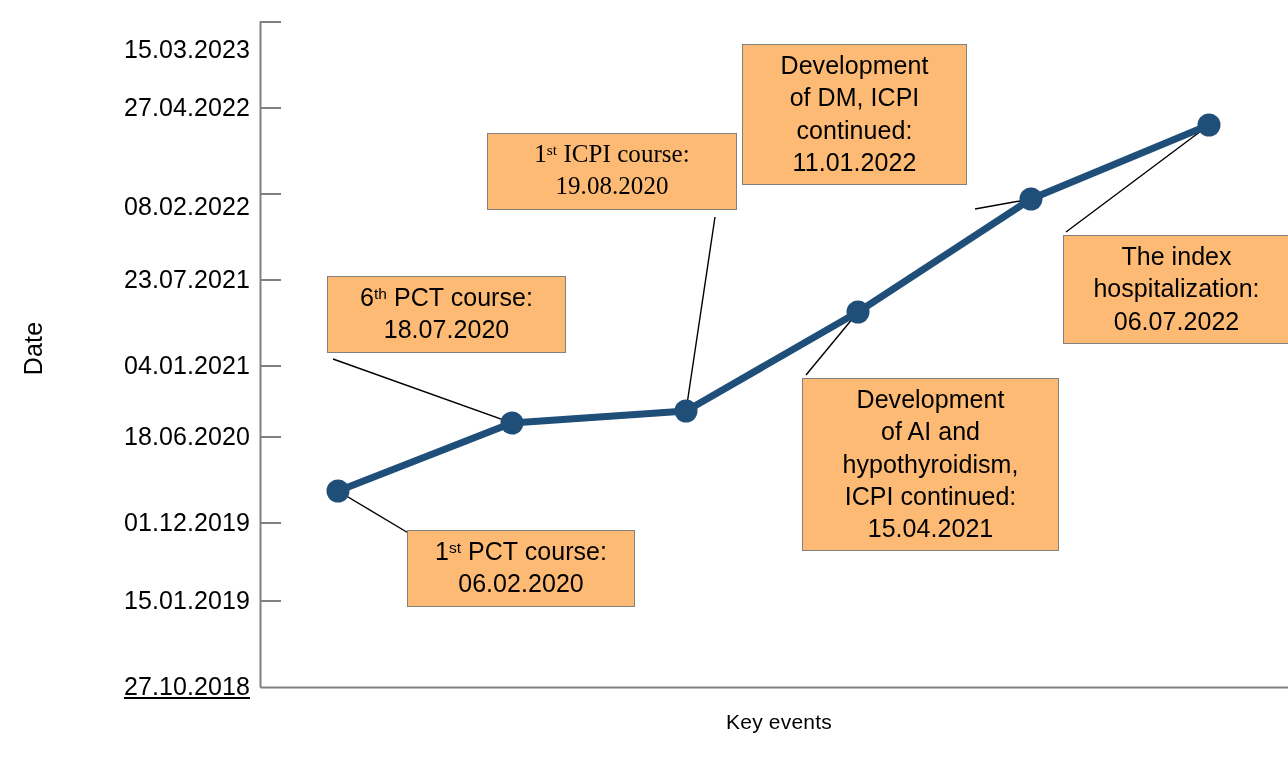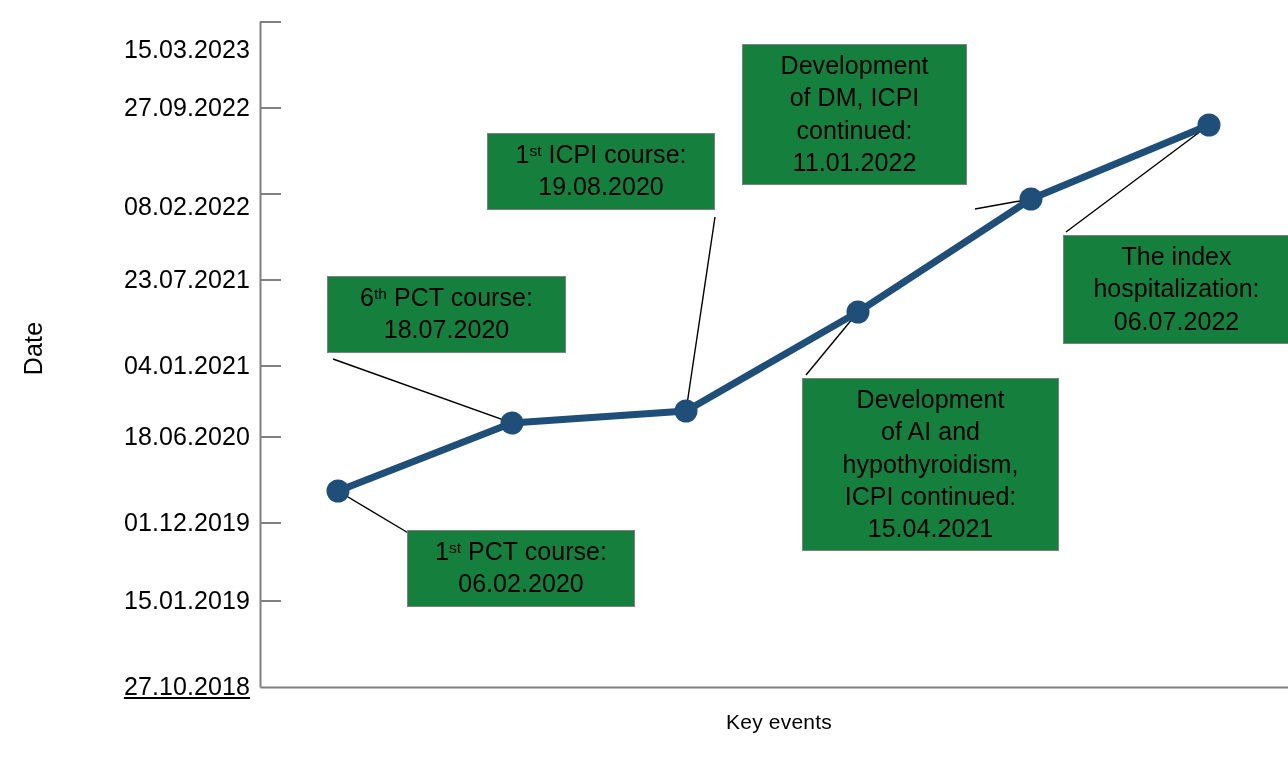--- a/index.html
+++ b/index.html
@@ -51,21 +51,21 @@
     right: 1038px;
     text-align: right;
     font-size: 25px;
     white-space: nowrap;
     letter-spacing: 0.1px;
   }
   .callout {
     position: absolute;
     box-sizing: border-box;
     border: 1px solid #808080;
-    background: #15803d;
+    background: #fdba74;
     font-size: 25px;
     line-height: 1.29;
     text-align: center;
     padding: 4px 9px 6px 9px;
     white-space: nowrap;
     letter-spacing: 0.05px;
   }
   .callout sup {
     font-size: 0.62em;
     vertical-align: baseline;
@@ -119,37 +119,37 @@
       <circle cx="1031" cy="199" r="11.5" fill="#1F4E79"></circle>
       <circle cx="1209" cy="125" r="11.5" fill="#1F4E79"></circle>
     </g>
   </svg>
 
   <div class="axis-title-y">Date</div>
 
   <div class="axis-title-x">Key events</div>
 
   <div class="tick-label" style="top:7px;margin-top:28px;">15.03.2023</div>
-  <div class="tick-label" style="top:93px;">27.09.2022</div>
+  <div class="tick-label" style="top:93px;">27.04.2022</div>
   <div class="tick-label" style="top:192px;">08.02.2022</div>
   <div class="tick-label" style="top:265px;">23.07.2021</div>
   <div class="tick-label" style="top:351px;">04.01.2021</div>
   <div class="tick-label" style="top:422px;">18.06.2020</div>
   <div class="tick-label" style="top:508px;">01.12.2019</div>
   <div class="tick-label" style="top:586px;">15.01.2019</div>
   <div class="tick-label" style="top:672px;text-decoration:underline;">27.10.2018</div>
 
   <div class="callout" style="left:327px; top:276px; width:239px;">
     <span class="line1">
       <span>6</span><sup>th</sup><span> PCT course:</span>
     </span>
     <span class="line2">18.07.2020</span>
   </div>
 
-  <div class="callout" style="left:487px; top:133px; width:228px;">
+  <div class="callout" style="left:487px; top:133px; width:250px;font-family:Liberation Serif, serif;">
     <span class="line1">
       <span>1</span><sup>st</sup><span> ICPI course:</span>
     </span>
     <span class="line2">19.08.2020</span>
   </div>
 
   <div class="callout" style="left:742px; top:44px; width:225px;">
     <span class="line1">Development</span>
     <span class="line2">of DM, ICPI</span>
     <span class="line3">continued:</span>

